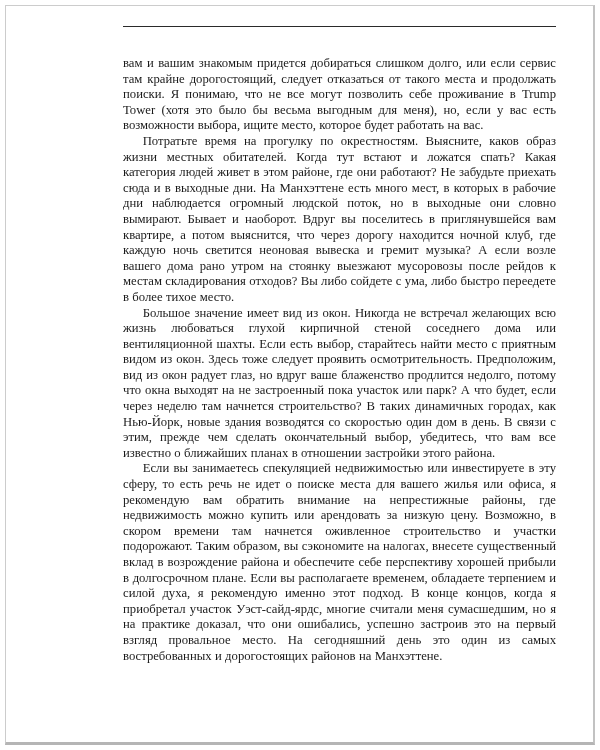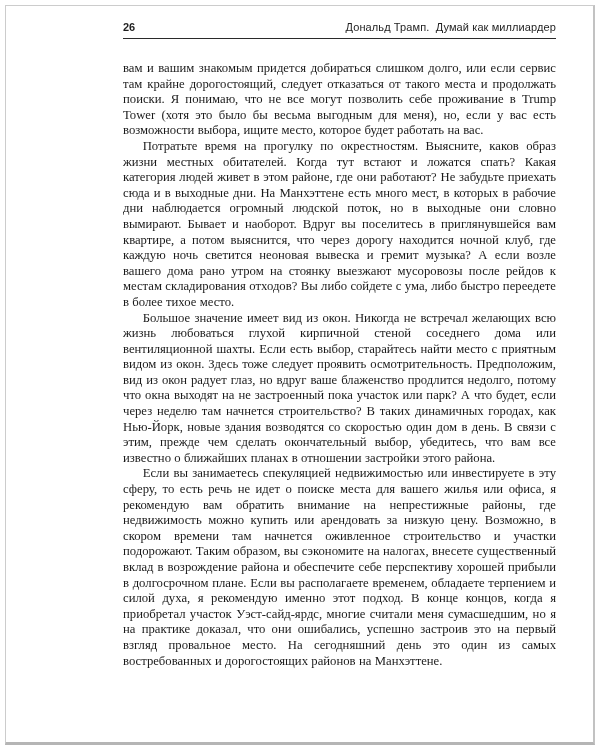--- a/index.html
+++ b/index.html
@@ -47,21 +47,21 @@
       font-weight: normal;
       letter-spacing: 0.1px;
     }
     .header-rule {
       border: 0;
       border-top: 1px solid #2a2a2a;
       margin: 5px 0 0 0;
       height: 0;
     }
     .body-text {
-      margin-top: 22px;
+      margin-top: 29px;
       font-size: 12.7px;
       line-height: 15.6px;
       text-align: justify;
       hyphens: auto;
       -webkit-hyphens: auto;
       word-spacing: 0.2px;
     }
     .body-text p {
       margin: 0;
       text-indent: 1.55em;
@@ -69,24 +69,20 @@
     .body-text p.no-indent {
       text-indent: 0;
     }
   </style>
 </head>
 <body>
 
 <div class="scan-frame"></div>
 
 <div class="content">
-  <div class="page-header">
-    <span class="page-num">26</span>
-    <span class="running-title">Дональд Трамп.  Думай как миллиардер</span>
-  </div>
   <hr class="header-rule">
   <div class="body-text">
     <p class="no-indent">вам и вашим знакомым придется добираться слишком долго, или если сервис там крайне дорогостоящий, следует отказаться от такого места и продолжать поиски. Я понимаю, что не все могут позволить себе проживание в Trump Tower (хотя это было бы весьма выгодным для меня), но, если у вас есть возможности выбора, ищите место, которое будет работать на вас.</p>
     <p>Потратьте время на прогулку по окрестностям. Выясните, каков образ жизни местных обитателей. Когда тут встают и ложатся спать? Какая категория людей живет в этом районе, где они работают? Не забудьте приехать сюда и в выходные дни. На Манхэттене есть много мест, в которых в рабочие дни наблюдается огромный людской поток, но в выходные они словно вымирают. Бывает и наоборот. Вдруг вы поселитесь в приглянувшейся вам квартире, а потом выяснится, что через дорогу находится ночной клуб, где каждую ночь светится неоновая вывеска и гремит музыка? А если возле вашего дома рано утром на стоянку выезжают мусоровозы после рейдов к местам складирования отходов? Вы либо сойдете с ума, либо быстро переедете в более тихое место.</p>
     <p>Большое значение имеет вид из окон. Никогда не встречал желающих всю жизнь любоваться глухой кирпичной стеной соседнего дома или вентиляционной шахты. Если есть выбор, старайтесь найти место с приятным видом из окон. Здесь тоже следует проявить осмотрительность. Предположим, вид из окон радует глаз, но вдруг ваше блаженство продлится недолго, потому что окна выходят на не застроенный пока участок или парк? А что будет, если через неделю там начнется строительство? В таких динамичных городах, как Нью-Йорк, новые здания возводятся со скоростью один дом в день. В связи с этим, прежде чем сделать окончательный выбор, убедитесь, что вам все известно о ближайших планах в отношении застройки этого района.</p>
     <p>Если вы занимаетесь спекуляцией недвижимостью или инвестируете в эту сферу, то есть речь не идет о поиске места для вашего жилья или офиса, я рекомендую вам обратить внимание на непрестижные районы, где недвижимость можно купить или арендовать за низкую цену. Возможно, в скором времени там начнется оживленное строительство и участки подорожают. Таким образом, вы сэкономите на налогах, внесете существенный вклад в возрождение района и обеспечите себе перспективу хорошей прибыли в долгосрочном плане. Если вы располагаете временем, обладаете терпением и силой духа, я рекомендую именно этот подход. В конце концов, когда я приобретал участок Уэст-сайд-ярдс, многие считали меня сумасшедшим, но я на практике доказал, что они ошибались, успешно застроив это на первый взгляд провальное место. На сегодняшний день это один из самых востребованных и дорогостоящих районов на Манхэттене.</p>
   </div>
 </div>
 
 </body></html>

